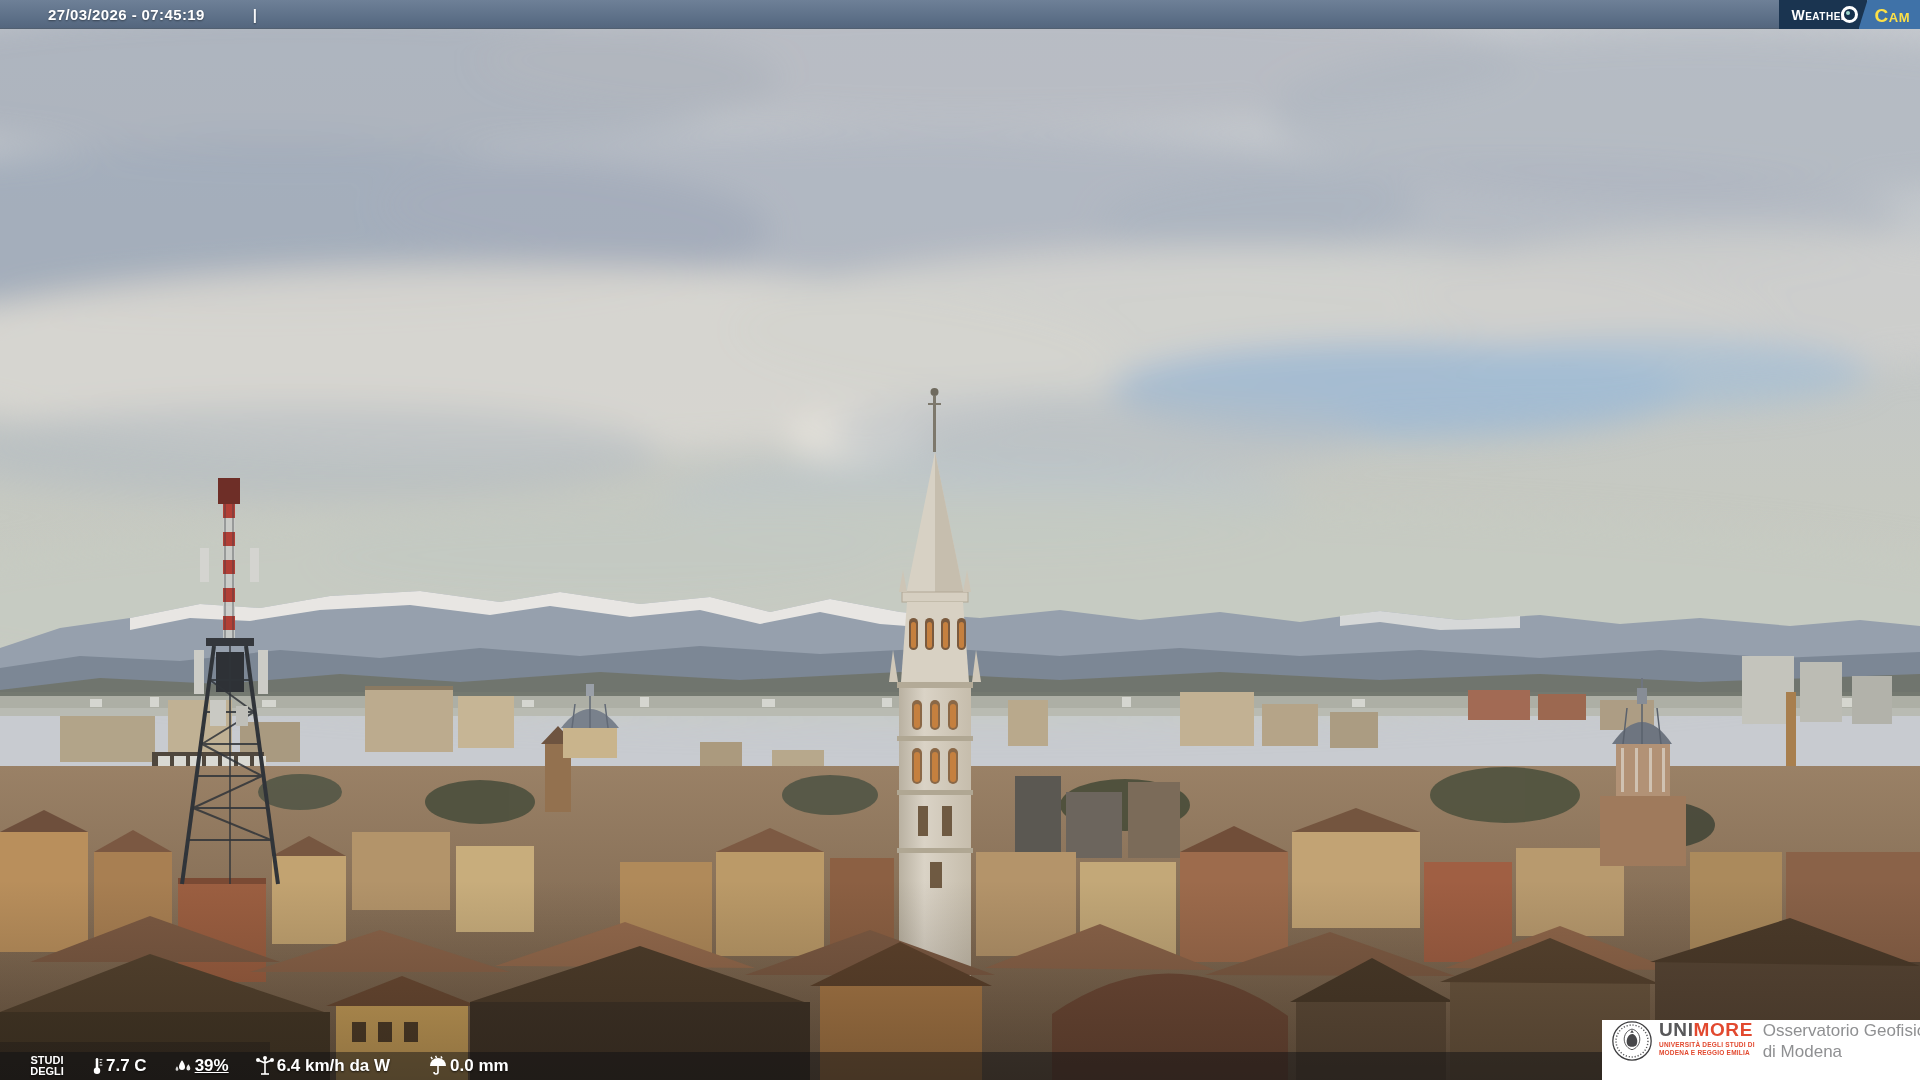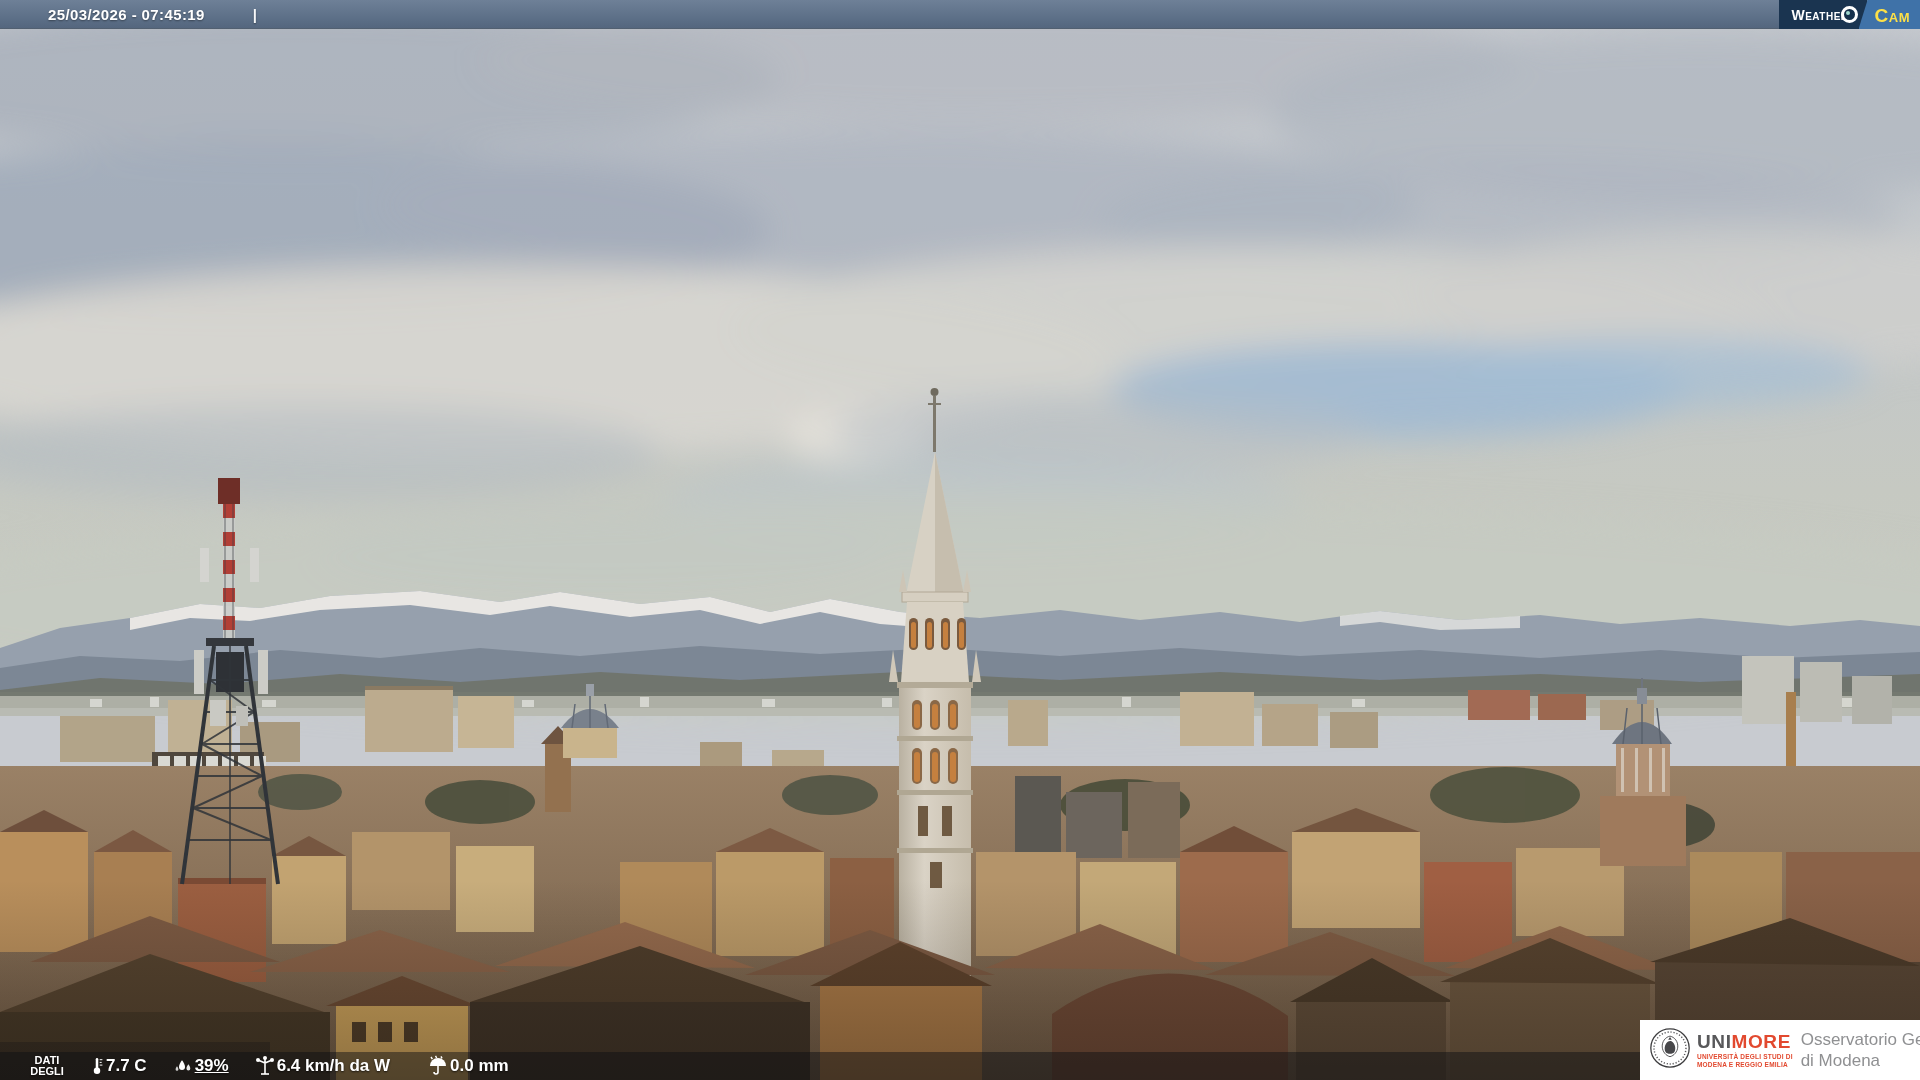--- a/index.html
+++ b/index.html
@@ -38,22 +38,22 @@
   .m-group{display:flex;align-items:center;font-size:17px;font-weight:bold;
            text-shadow:0 1px 2px rgba(0,0,0,.7);white-space:nowrap;}
   .m-icon{display:flex;align-items:center;}
   .m-icon svg{display:block;}
   .g-temp{margin-left:12px;}
   .g-hum{margin-left:24px;text-decoration:underline;}
   .g-wind{margin-left:24px;align-items:center;}
   .g-rain{margin-left:36px;}
 
   
-  .uni-box{position:absolute;right:0;bottom:0;width:280px;height:60px;background:#fff;
-           z-index:8;display:flex;align-items:center;}
+  .uni-box{position:absolute;right:0;bottom:0;width:318px;height:60px;background:#fff;
+           z-index:8;display:flex;align-items:flex-start;}
   .seal{margin:0 6px 0 9px;flex:0 0 auto;}
   .uni-text{display:flex;flex-direction:column;flex:0 0 auto;}
   .uni-acronym{font-size:19px;font-weight:bold;letter-spacing:.6px;color:#58585a;line-height:19px;}
   .uni-acronym .more{color:#e2492f;}
   .uni-sub{color:#e2492f;font-size:6.5px;font-weight:bold;line-height:8px;letter-spacing:.2px;margin-top:2px;}
   .org{margin-left:8px;color:#8f9092;font-size:17px;line-height:21px;white-space:nowrap;}
 </style>
 </head>
 <body>
 
@@ -345,37 +345,37 @@
       <rect x="1655" y="962" width="265" height="118" fill="#584635"></rect>
       <path d="M1650,962 L1790,918 L1920,966 Z" fill="#4c3b2a"></path>
       <rect x="0" y="1042" width="270" height="38" fill="#352c22"></rect>
     </g>
 
     <rect x="0" y="880" width="1920" height="200" fill="url(#vign)"></rect>
   </svg>
   </div>
 
   <div class="topbar">
-    <span class="ts">25/03/2026 - 07:45:19</span>
+    <span class="ts">27/03/2026 - 07:45:19</span>
     <span class="sep">|</span>
   </div>
 
   <div class="wx-logo">
     <div class="wx-left">
       <span>Weather</span>
     </div>
     <div class="wx-right">
       <span>Cam</span>
     </div>
     <div class="wx-lens"></div>
   </div>
 
   <div class="meteobar">
     <div class="dati">
-      <div>DATI</div>
+      <div>STUDI</div>
       <div>DEGLI</div>
     </div>
 
     <div class="m-group g-temp">
       <span class="m-icon">
         <svg width="18" height="24" viewBox="0 0 20 24">
           <rect x="8.6" y="3" width="2.8" height="12" rx="1.4" fill="#fff"></rect>
           <circle cx="10" cy="17.4" r="3.6" fill="#fff"></circle>
           <path d="M13 5 h3 M13 8 h2.2 M13 11 h3" stroke="#fff" stroke-width="1.1"></path>
         </svg>

